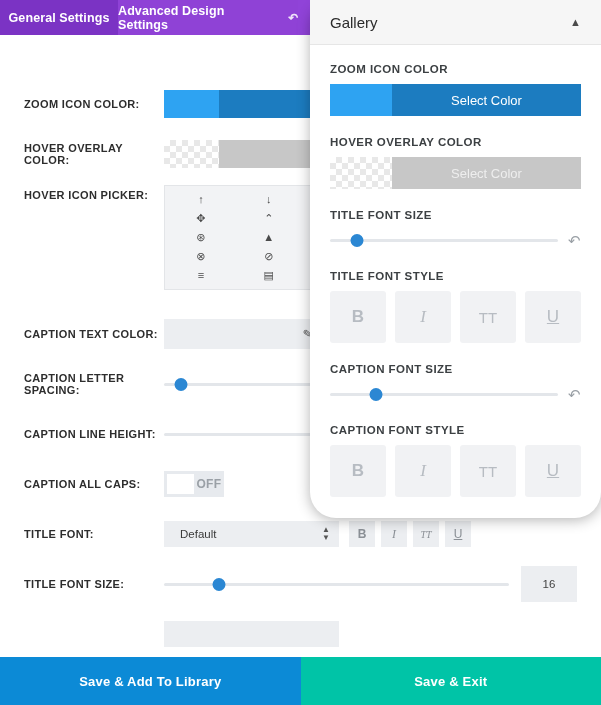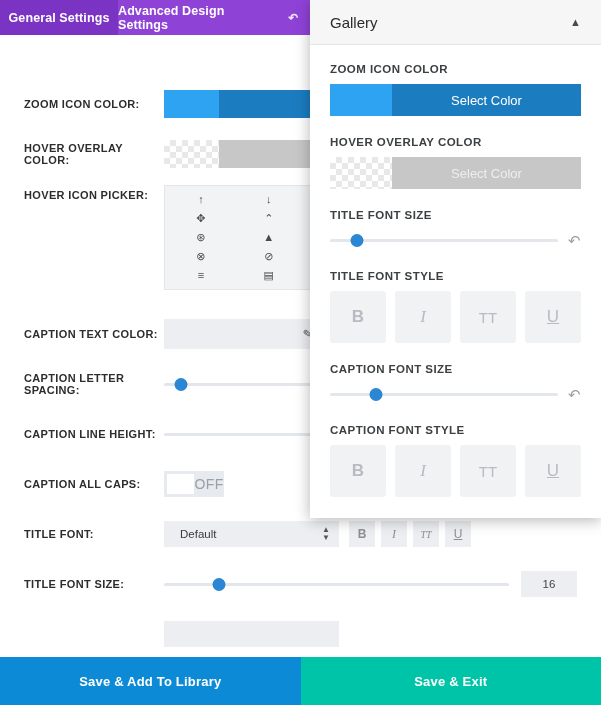--- a/index.html
+++ b/index.html
@@ -103,21 +103,21 @@
     position:absolute; top:4px; width:13px; height:13px; border-radius:50%;
     background:#2b87d3; transform:translateX(-50%);
   }
 
   
   .toggle {
     width:60px; height:26px; background:#e7eaee;
     display:flex; align-items:center; cursor:pointer;
   }
   .toggle .knob { width:27px; height:20px; background:#ffffff; margin-left:3px; }
-  .toggle .state { flex:1; text-align:center; font-size:14px; font-weight:normal; color:#9aa0a6; letter-spacing:.4px; }
+  .toggle .state { flex:1; text-align:center; font-size:12px; font-weight:bold; color:#9aa0a6; letter-spacing:.4px; }
 
   
   .select {
     width:175px; height:26px; background:#eceef1;
     display:flex; align-items:center; padding:0 16px; box-sizing:border-box;
     font-size:11.5px; color:#3a3a3a; position:relative; cursor:pointer;
   }
   .select .arrows { position:absolute; right:9px; font-size:8px; line-height:8px; color:#555; text-align:center; }
 
   .style-btns { display:flex; gap:6px; margin-left:10px; }
@@ -125,21 +125,21 @@
     width:26px; height:26px; background:#eceef1;
     display:flex; align-items:center; justify-content:center;
     font-size:12px; color:#8b9096; cursor:pointer;
   }
   .sbtn.i { font-style:italic; font-family:"Liberation Serif", serif; }
   .sbtn.tt { font-size:10px; font-style:italic; font-family:"Liberation Serif", serif; }
   .sbtn.u { text-decoration:underline; }
   .sbtn.b { font-weight:bold; }
 
   .num-input {
-    width:56px; height:26px; background:#eceef1; margin-left:12px;
+    width:56px; height:36px; background:#eceef1; margin-left:12px;
     display:flex; align-items:center; justify-content:center;
     font-size:11.5px; color:#444; cursor:text;text-align:right;
   }
 
   .ghost-box { width:175px; height:26px; background:#eceef1; }
 
   
   .footer { position:absolute; left:0; bottom:0; width:601px; height:48px; display:flex; }
   .footer .btn {
     flex:1; display:flex; align-items:center; justify-content:center;
@@ -147,20 +147,21 @@
   }
   .footer .lib { background:#0c8ad6; }
   .footer .exit { background:#00c4a7; }
 
   
   #panel {
     position:absolute; left:310px; top:0; width:291px; height:518px;
     background:#ffffff;
     box-shadow:0 2px 14px rgba(0,0,0,.30);
     box-sizing:border-box;
+    border-radius:26px;
   }
   .panel-head {
     height:44px; background:#f6f6f6; border-bottom:1px solid #e6e6e6;
     display:flex; align-items:center; padding:0 20px;
   }
   .panel-head .title { flex:1; font-size:15px; color:#2b2b2b; }
   .panel-head .caret { font-size:11px; color:#4a4a4a; cursor:pointer; }
   .panel-body { padding:18px 20px 10px; }
   .p-label {
     font-size:11.5px; font-weight:bold; color:#3c4043;

